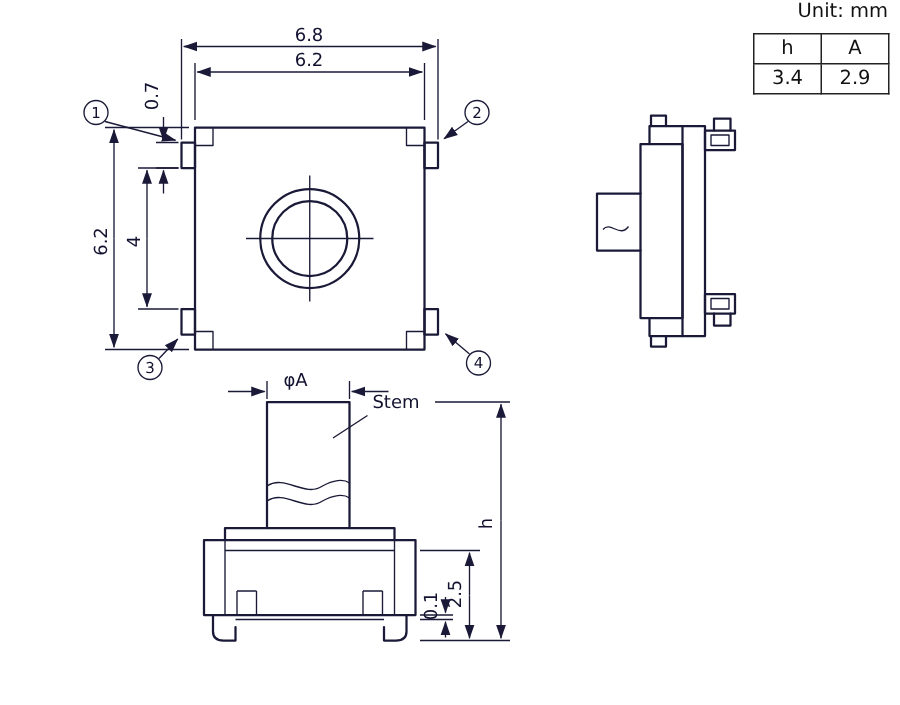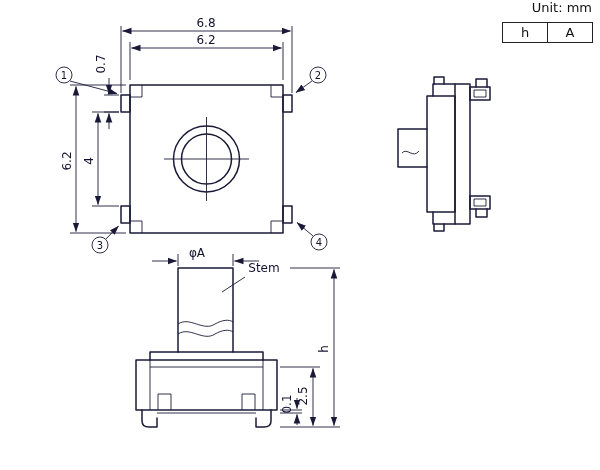--- a/index.html
+++ b/index.html
@@ -28,20 +28,24 @@
 
 <div class="canvas">
 
   <div class="unit">Unit: mm</div>
 
   <table class="spec">
     <tbody>
         <tr>
       <td>h</td>
       <td>A</td>
+    </tr>
+    <tr>
+      <td>3.4</td>
+      <td>2.9</td>
     </tr>
   </tbody>
     </table>
 
   <svg width="600" height="470" viewBox="0 0 600 470">
     <defs>
       <marker id="arrow" markerWidth="10" markerHeight="8" refX="9" refY="4" orient="auto" markerUnits="userSpaceOnUse">
         <path d="M0,0.7 L9.5,4 L0,7.3 Z" fill="#1a1a38"></path>
       </marker>
     </defs>

